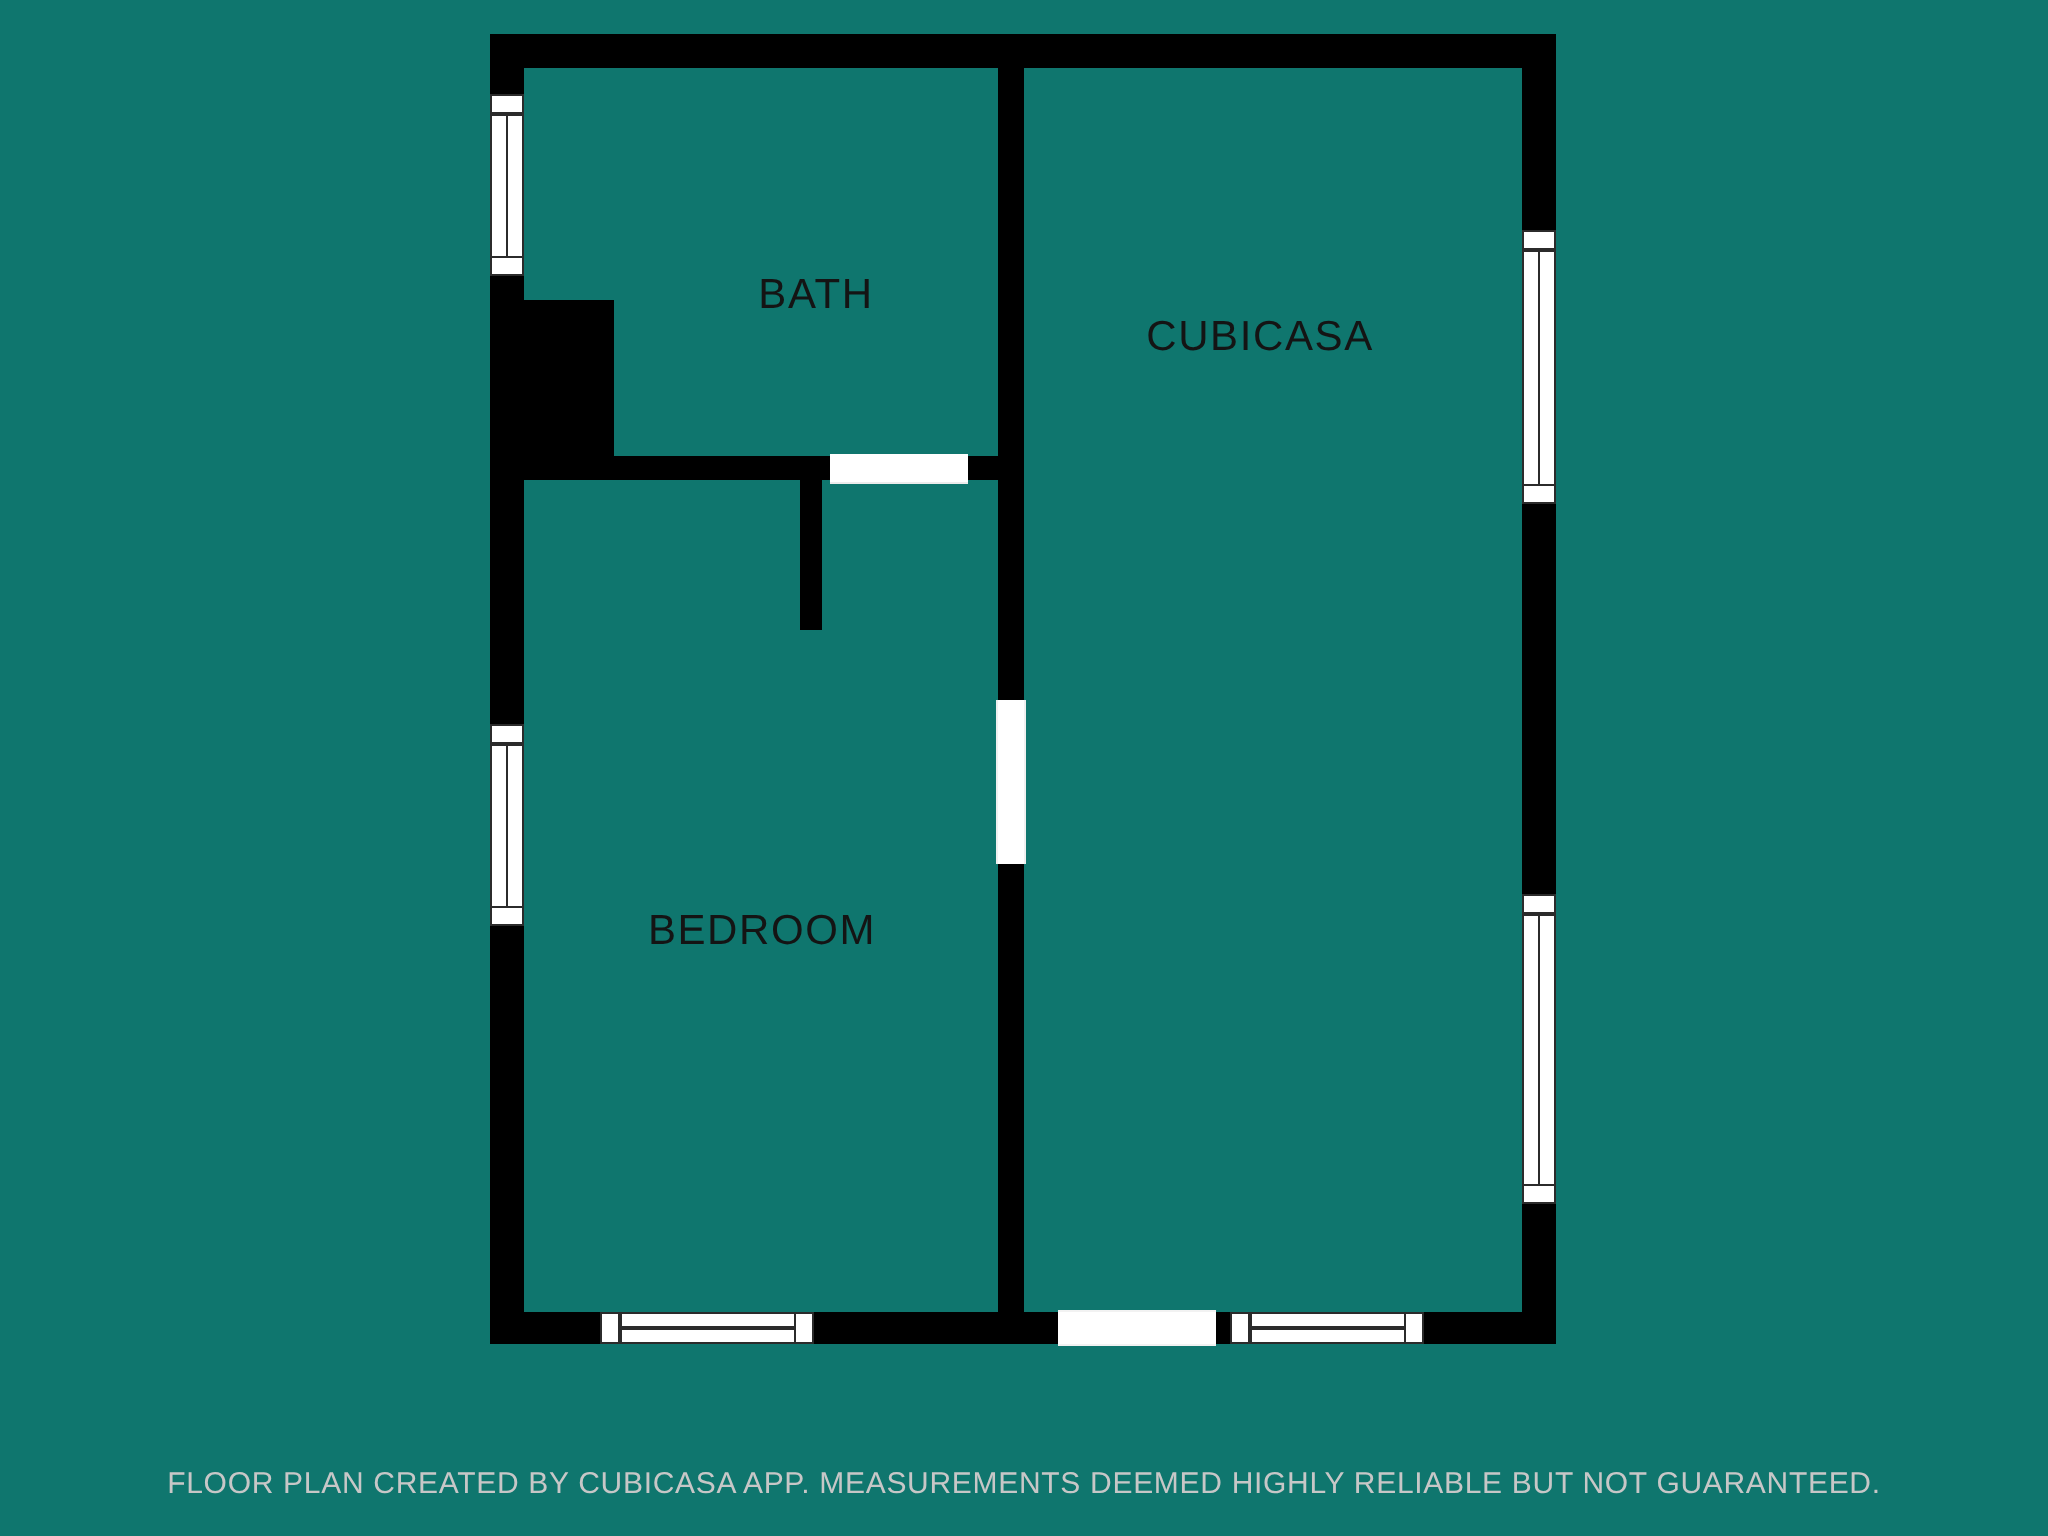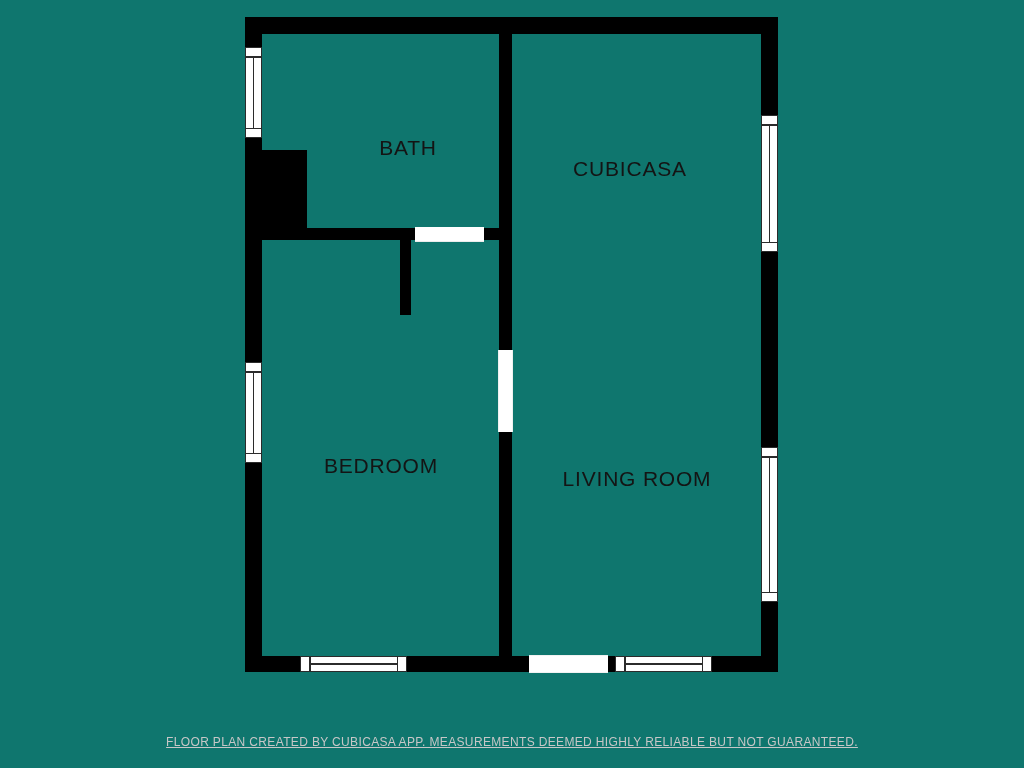--- a/index.html
+++ b/index.html
@@ -57,24 +57,23 @@
     white-space: nowrap;
     font-weight: 400;
   }
   
   .disclaimer {
     position: absolute;
     left: 512px;
     top: 742px;
     transform: translate(-50%, -50%);
     color: #c7c7c7;
-    font-size: 12px;
+    font-size: 15px;
     letter-spacing: 0.35px;
     white-space: nowrap;
-    text-decoration: underline;
   }
 </style>
 </head>
 <body>
 
 <div id="canvas">
 
   <div class="wall" style="left:245px; top:17px; width:533px; height:17px;"></div>
   <div class="wall" style="left:245px; top:656px; width:533px; height:16px;"></div>
   <div class="wall" style="left:245px; top:17px; width:17px; height:655px;"></div>
@@ -116,17 +115,16 @@
   </div>
   <div class="window h" style="left:615px; top:656px; width:97px; height:16px;">
     <i class="cap a"></i>
       <i class="cap b"></i>
       <i class="rail"></i>
   </div>
 
   <div class="room-label" style="left:408px; top:148px;">BATH</div>
   <div class="room-label" style="left:630px; top:169px;">CUBICASA</div>
   <div class="room-label" style="left:381px; top:466px;">BEDROOM</div>
-  <div class="room-label" style="left:637px; top:479px;">LIVING ROOM</div>
 
   <div class="disclaimer">FLOOR PLAN CREATED BY CUBICASA APP. MEASUREMENTS DEEMED HIGHLY RELIABLE BUT NOT GUARANTEED.</div>
 
 </div>
 
 </body></html>

